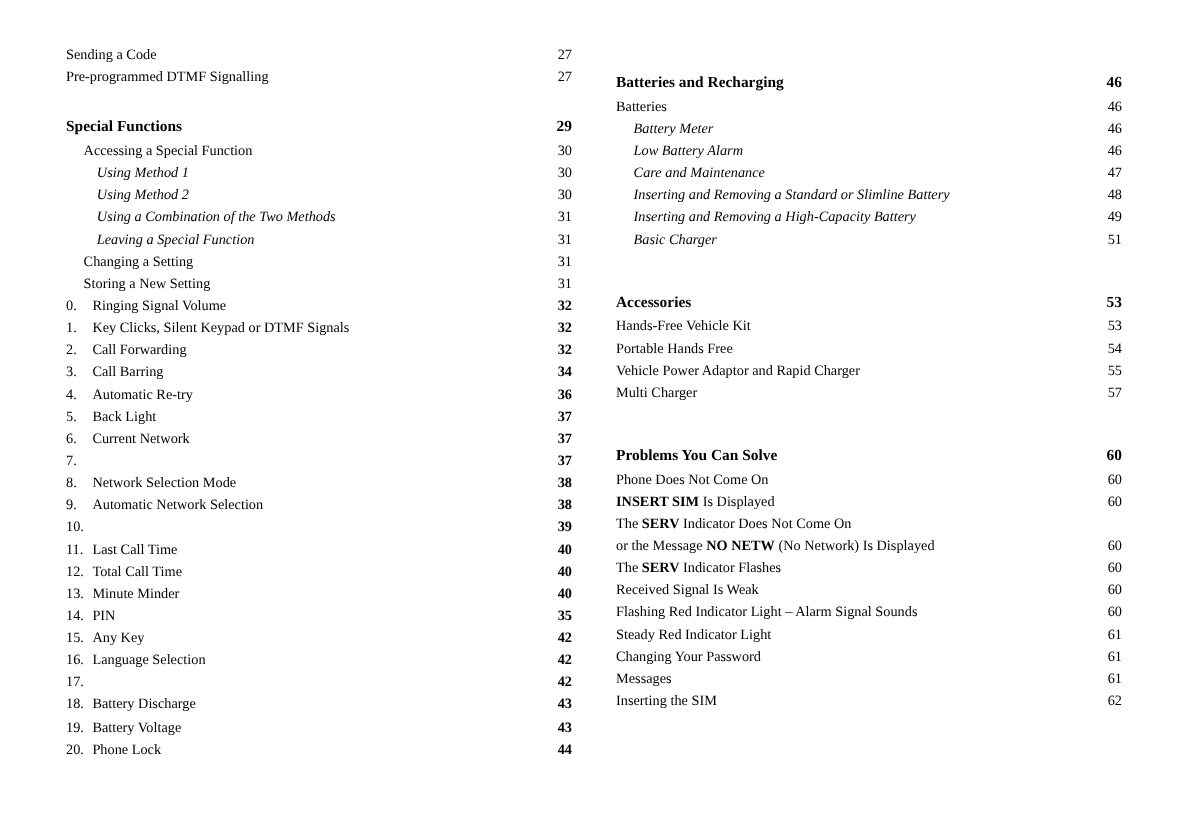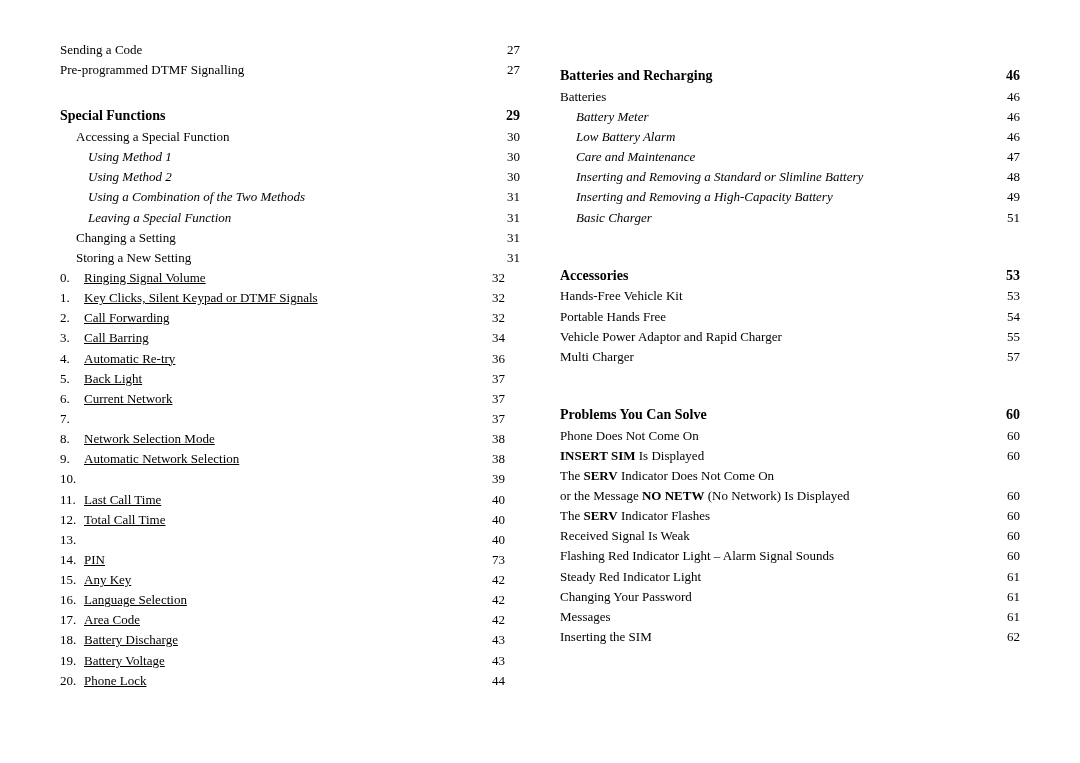--- a/index.html
+++ b/index.html
@@ -49,25 +49,26 @@
       justify-content: space-between;
       align-items: baseline;
       line-height: 1.55;
     }
     .numbered .num {
       min-width: 24px;
       flex-shrink: 0;
     }
     .numbered .label {
       flex: 1;
-      text-decoration: underline;
     }
     .numbered .page {
       min-width: 28px;
+      text-align: right;
       flex-shrink: 0;
+      font-weight: bold;
     }
   </style>
 </head>
 <body>
 
 <div class="columns">
 
   <div class="col">
 
     <div id="left-entries">
@@ -172,40 +173,40 @@
           <span class="label">Last Call Time</span>
           <span class="page">40</span>
         </div>
         <div class="numbered">
           <span class="num">12.</span>
           <span class="label">Total Call Time</span>
           <span class="page">40</span>
         </div>
         <div class="numbered">
           <span class="num">13.</span>
+          <span class="label">Minute Minder</span>
           <span class="page">40</span>
         </div>
         <div class="numbered">
           <span class="num">14.</span>
           <span class="label">PIN</span>
-          <span class="page">73</span>
+          <span class="page">35</span>
         </div>
         <div class="numbered">
           <span class="num">15.</span>
           <span class="label">Any Key</span>
           <span class="page">42</span>
         </div>
         <div class="numbered">
           <span class="num">16.</span>
           <span class="label">Language Selection</span>
           <span class="page">42</span>
         </div>
         <div class="numbered">
           <span class="num">17.</span>
-          <span class="label">Area Code</span>
           <span class="page">42</span>
         </div>
         <div class="numbered">
           <span class="num">18.</span>
           <span class="label">Battery Discharge</span>
           <span class="page">43</span>
         </div>
         <div class="numbered">
           <span class="num">19.</span>
           <span class="label">Battery Voltage</span>

